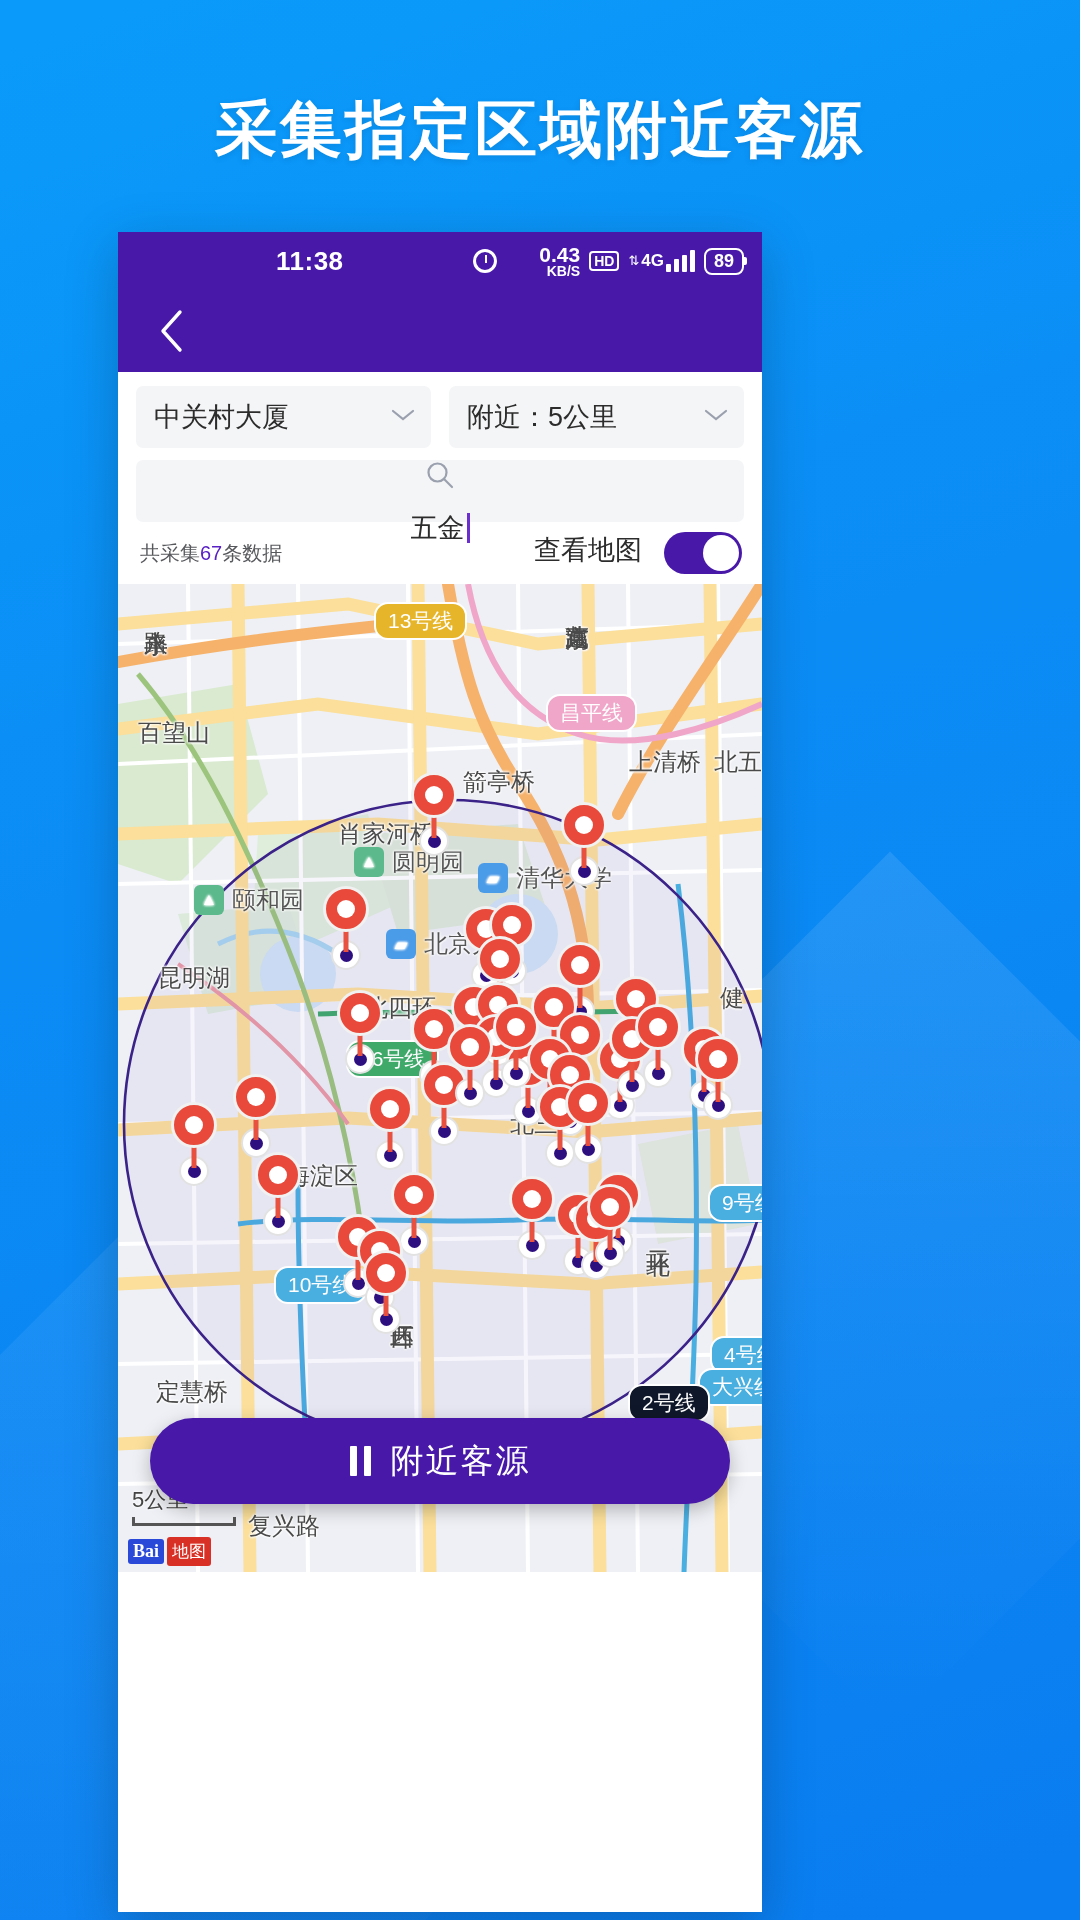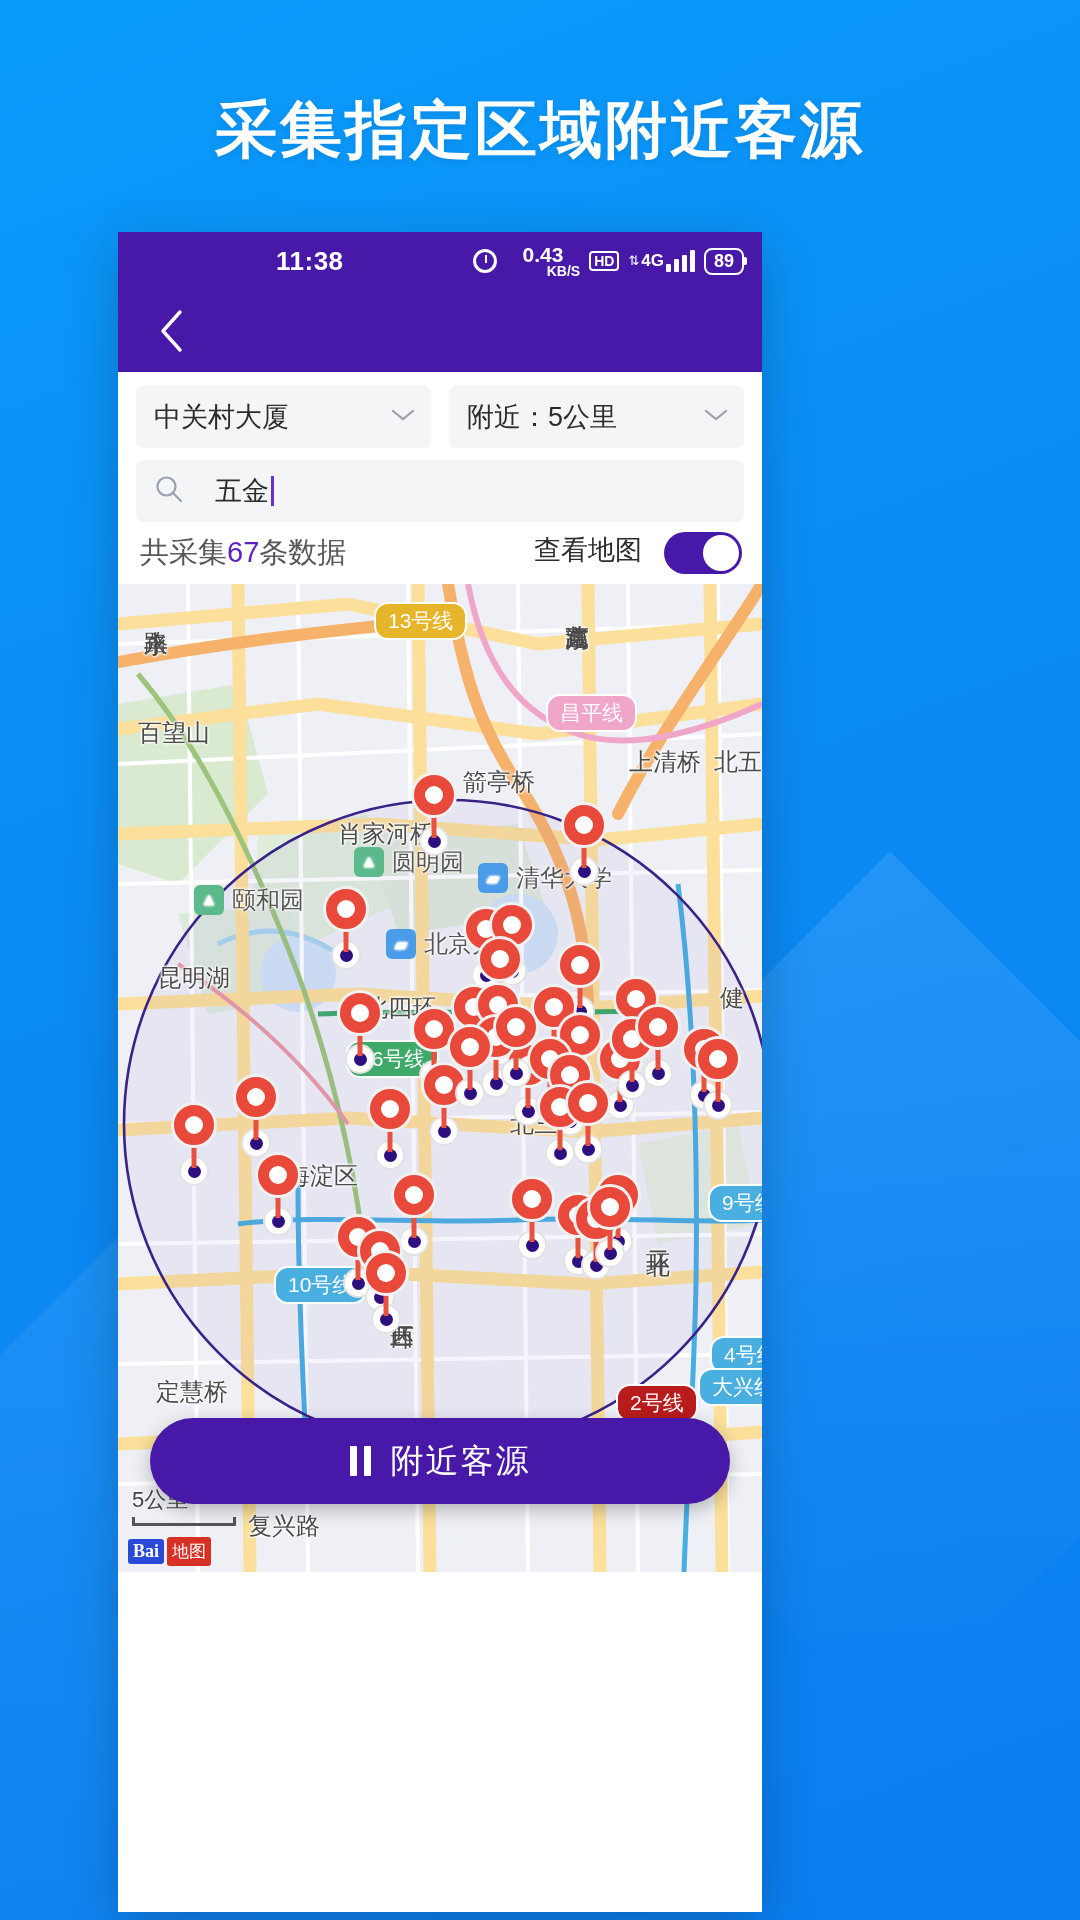--- a/index.html
+++ b/index.html
@@ -62,21 +62,21 @@
     display: flex; align-items: center; gap: 9px;
   }
   .alarm-icon {
     width: 24px; height: 24px; border: 3px solid #ffffff; border-radius: 50%;
     position: relative;
   }
   .alarm-icon::before {
     content: ""; position: absolute; left: 9px; top: 3px;
     width: 2px; height: 8px; background: #fff;
   }
-  .netspeed { line-height: 1; text-align: center; }
+  .netspeed { line-height: 1; text-align: right; }
   .netspeed .n { display: block; font-size: 21px; font-weight: bold; }
   .netspeed .u { display: block; font-size: 14px; font-weight: bold; margin-top: -1px; margin-left: 41px;}
   .hd-badge {
     border: 2px solid #fff; border-radius: 4px;
     font-size: 14px; font-weight: bold; padding: 1px 3px; line-height: 1.05;
   }
   .sig-4g { display:flex; align-items:center; gap:2px; }
   .arrows { font-size: 13px; line-height: 0.8; }
   .g-label { font-size: 17px; font-weight: bold; }
   .bars { display: flex; align-items: flex-end; gap: 3px; height: 22px; }
@@ -116,38 +116,38 @@
     display: flex; align-items: center; justify-content: space-between;
     padding: 0 16px 0 18px;
   }
   .filter .txt { font-size: 27px; color: #2c2c2c; }
   .chev { color: #9aa0ae; }
 
   
   .searchwrap { padding: 12px 18px 0 18px; background: #fff; }
   .searchbox {
     height: 62px; background: #f4f5f7; border-radius: 7px;
-    display: flex; align-items: center; padding: 0 18px; gap: 31px;
+    display: flex; align-items: center; padding: 0 18px; gap: 16px; flex-direction: column;
   }
   .search-ico { flex: 0 0 auto; color: #9aa0ae; }
   .search-val {
     font-size: 27px; color: #2c2c2c; display: flex; align-items: center;
   }
   .caret {
     display: inline-block; width: 3px; height: 30px;
     background: #6b2fd0; margin-left: 2px;
   }
 
   
   .countrow {
     height: 62px; background: #fff;
     display: flex; align-items: center; justify-content: space-between;
     padding: 0 20px 0 22px;
   }
-  .count-txt { font-size: 29px; color: #57585c; }
+  .count-txt { font-size: 20px; color: #57585c; }
   .count-txt .num { color: #5a21c4; }
   .right-group { display: flex; align-items: flex-start; gap: 22px; }
   .map-label { font-size: 27px; color: #2c2c2c; }
   .toggle {
     width: 78px; height: 42px; border-radius: 21px; background: #4819a8;
     position: relative;
   }
   .toggle .knob {
     position: absolute; right: 3px; top: 3px;
     width: 36px; height: 36px; border-radius: 50%; background: #fff;
@@ -426,21 +426,21 @@
         <span>颐和园</span>
     </div>
 
     <div class="metro-badge" style="left:256px; top:18px; background:#e6b529;">13号线</div>
     <div class="metro-badge" style="left:428px; top:110px; background:#f0a6c8;">昌平线</div>
     <div class="metro-badge" style="left:228px; top:456px; background:#3fa96a;">16号线</div>
     <div class="metro-badge" style="left:156px; top:682px; background:#49aee0;">10号线</div>
     <div class="metro-badge" style="left:590px; top:600px; background:#49aee0;">9号线</div>
     <div class="metro-badge" style="left:592px; top:752px; background:#49aee0;">4号线</div>
     <div class="metro-badge" style="left:580px; top:784px; background:#49aee0;">大兴线</div>
-    <div class="metro-badge" style="left:498px; top:800px; background:#b91c1c;">2号线</div>
+    <div class="metro-badge" style="left:510px; top:800px; background:#0f172a;">2号线</div>
 
     <div id="pin-layer">
         <div class="pin" style="left: 316px; top: 188px; width: 0px; height: 0px;">
           <div class="shadowdot" style="top:54px;"></div>
           <div class="stem" style="top:40px;height:26px;"></div>
           <div class="head" style="top:0px;"></div>
         </div>
         <div class="pin" style="left: 466px; top: 218px; width: 0px; height: 0px;">
           <div class="shadowdot" style="top:54px;"></div>
           <div class="stem" style="top:40px;height:26px;"></div>

